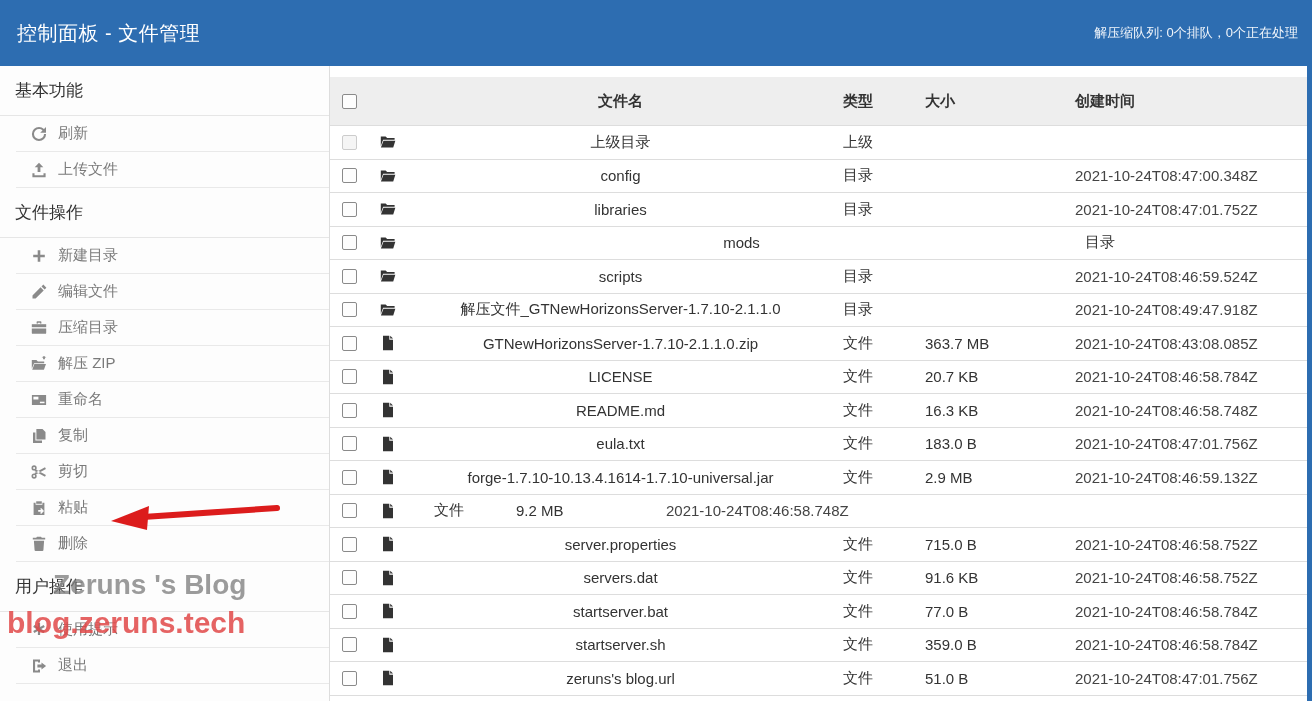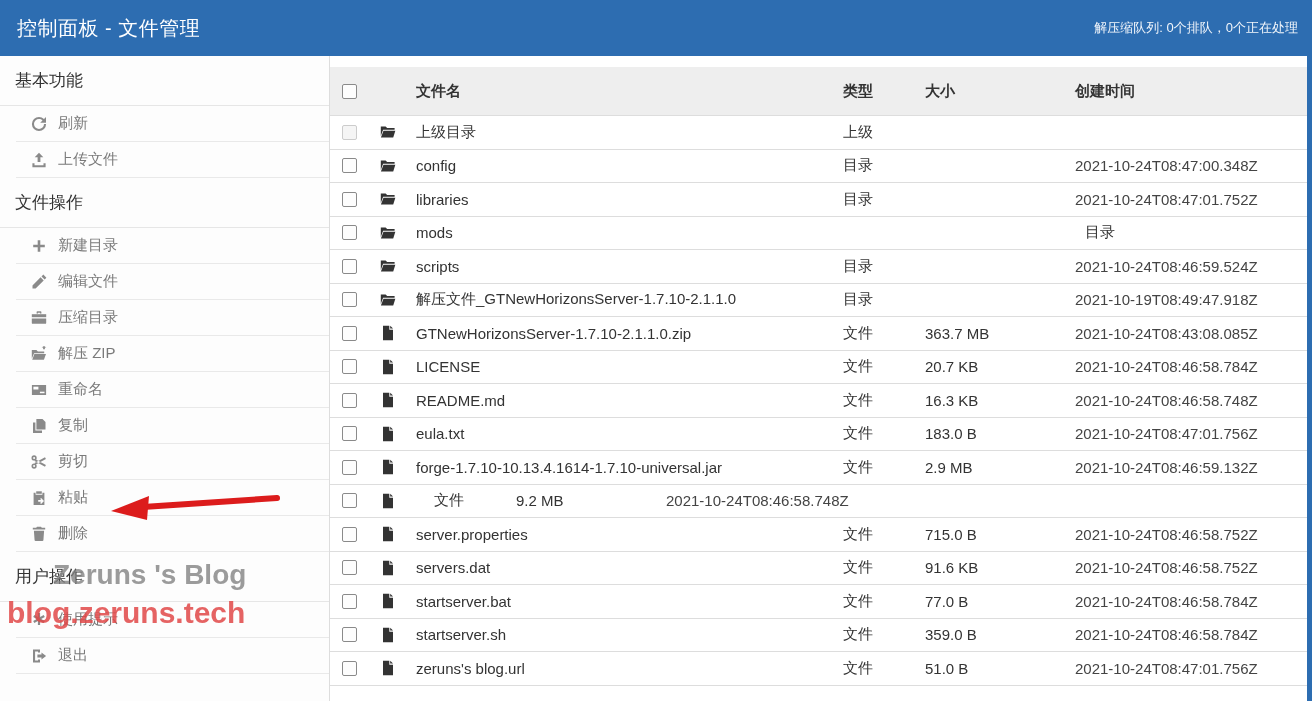--- a/index.html
+++ b/index.html
@@ -6,21 +6,21 @@
   body{
     width:1312px;height:701px;overflow:hidden;
     background:#2d6db1;
     font-family:"Liberation Sans","DejaVu Sans",sans-serif;
     -webkit-font-smoothing:antialiased;
   }
   .page{position:relative;width:1312px;height:701px;}
 
   
   .app-header{
-    height:56px;background:#2d6db1;color:#fff;
+    height:66px;background:#2d6db1;color:#fff;
     display:flex;align-items:center;justify-content:space-between;
   }
   .app-title{font-size:20px;font-weight:500;padding-left:17px;letter-spacing:.5px;}
   .queue-status{font-size:13px;padding-right:14px;color:#f2f6fb;}
 
   
   .content{
     display:flex;width:1307px;height:657px;background:#fff;
   }
 
@@ -53,21 +53,21 @@
     display:flex;align-items:center;font-weight:bold;font-size:15px;color:#333;
   }
   .frow{
     height:33.5px;display:flex;align-items:center;
     border-bottom:1px solid #ddd;font-size:15px;color:#333;box-sizing:border-box;
     background:#fff;
   }
   .c-check{width:50px;flex:0 0 50px;padding-left:12px;box-sizing:border-box;display:flex;align-items:center;}
   .c-icon{width:36px;flex:0 0 36px;display:flex;align-items:center;color:#333;}
   .c-icon svg{width:16px;height:16px;fill:currentColor;}
-  .c-name{flex:1;min-width:0;white-space:nowrap;overflow:hidden;text-overflow:ellipsis;}
+  .c-name{flex:1;min-width:0;white-space:nowrap;overflow:hidden;text-overflow:ellipsis;text-align:center;}
   .c-type{width:100px;flex:0 0 100px;padding-left:18px;box-sizing:border-box;}
   .c-size{width:140px;flex:0 0 140px;}
   .c-date{width:242px;flex:0 0 242px;padding-left:10px;box-sizing:border-box;color:#444;}
   .thead .c-type,.thead .c-size,.thead .c-date{color:#333;}
 
   .checkbox{
     width:13px;height:13px;border:1px solid #8a8a8a;border-radius:2px;
     background:#fdfdfd;display:inline-block;cursor:pointer;
   }
   .checkbox.disabled{border-color:#ccc;background:#f5f5f5;cursor:default;}
@@ -308,21 +308,21 @@
             </span>
             <span class="c-icon">
               <svg viewBox="0 0 16 16">
                 <path d="M.8 2.6h4.8l1.5 1.5h7.5v1.7H3.1L.8 11.9z"></path>
                 <path d="M3.5 6.7h11.8L13.2 13.4H.9z"></path>
               </svg>
             </span>
             <span class="c-name">解压文件_GTNewHorizonsServer-1.7.10-2.1.1.0</span>
             <span class="c-type">目录</span>
             <span class="c-size"></span>
-            <span class="c-date">2021-10-19T08:49:47.918Z</span>
+            <span class="c-date">2021-10-24T08:49:47.918Z</span>
           </div>
           <div class="frow">
             <span class="c-check">
               <span class="checkbox"></span>
             </span>
             <span class="c-icon">
               <svg viewBox="0 0 16 16">
                 <path d="M3 .8h6.3v3.9H13v10.5H3z"></path>
                 <path d="M10.2.8L13 3.6h-2.8z"></path>
               </svg>

